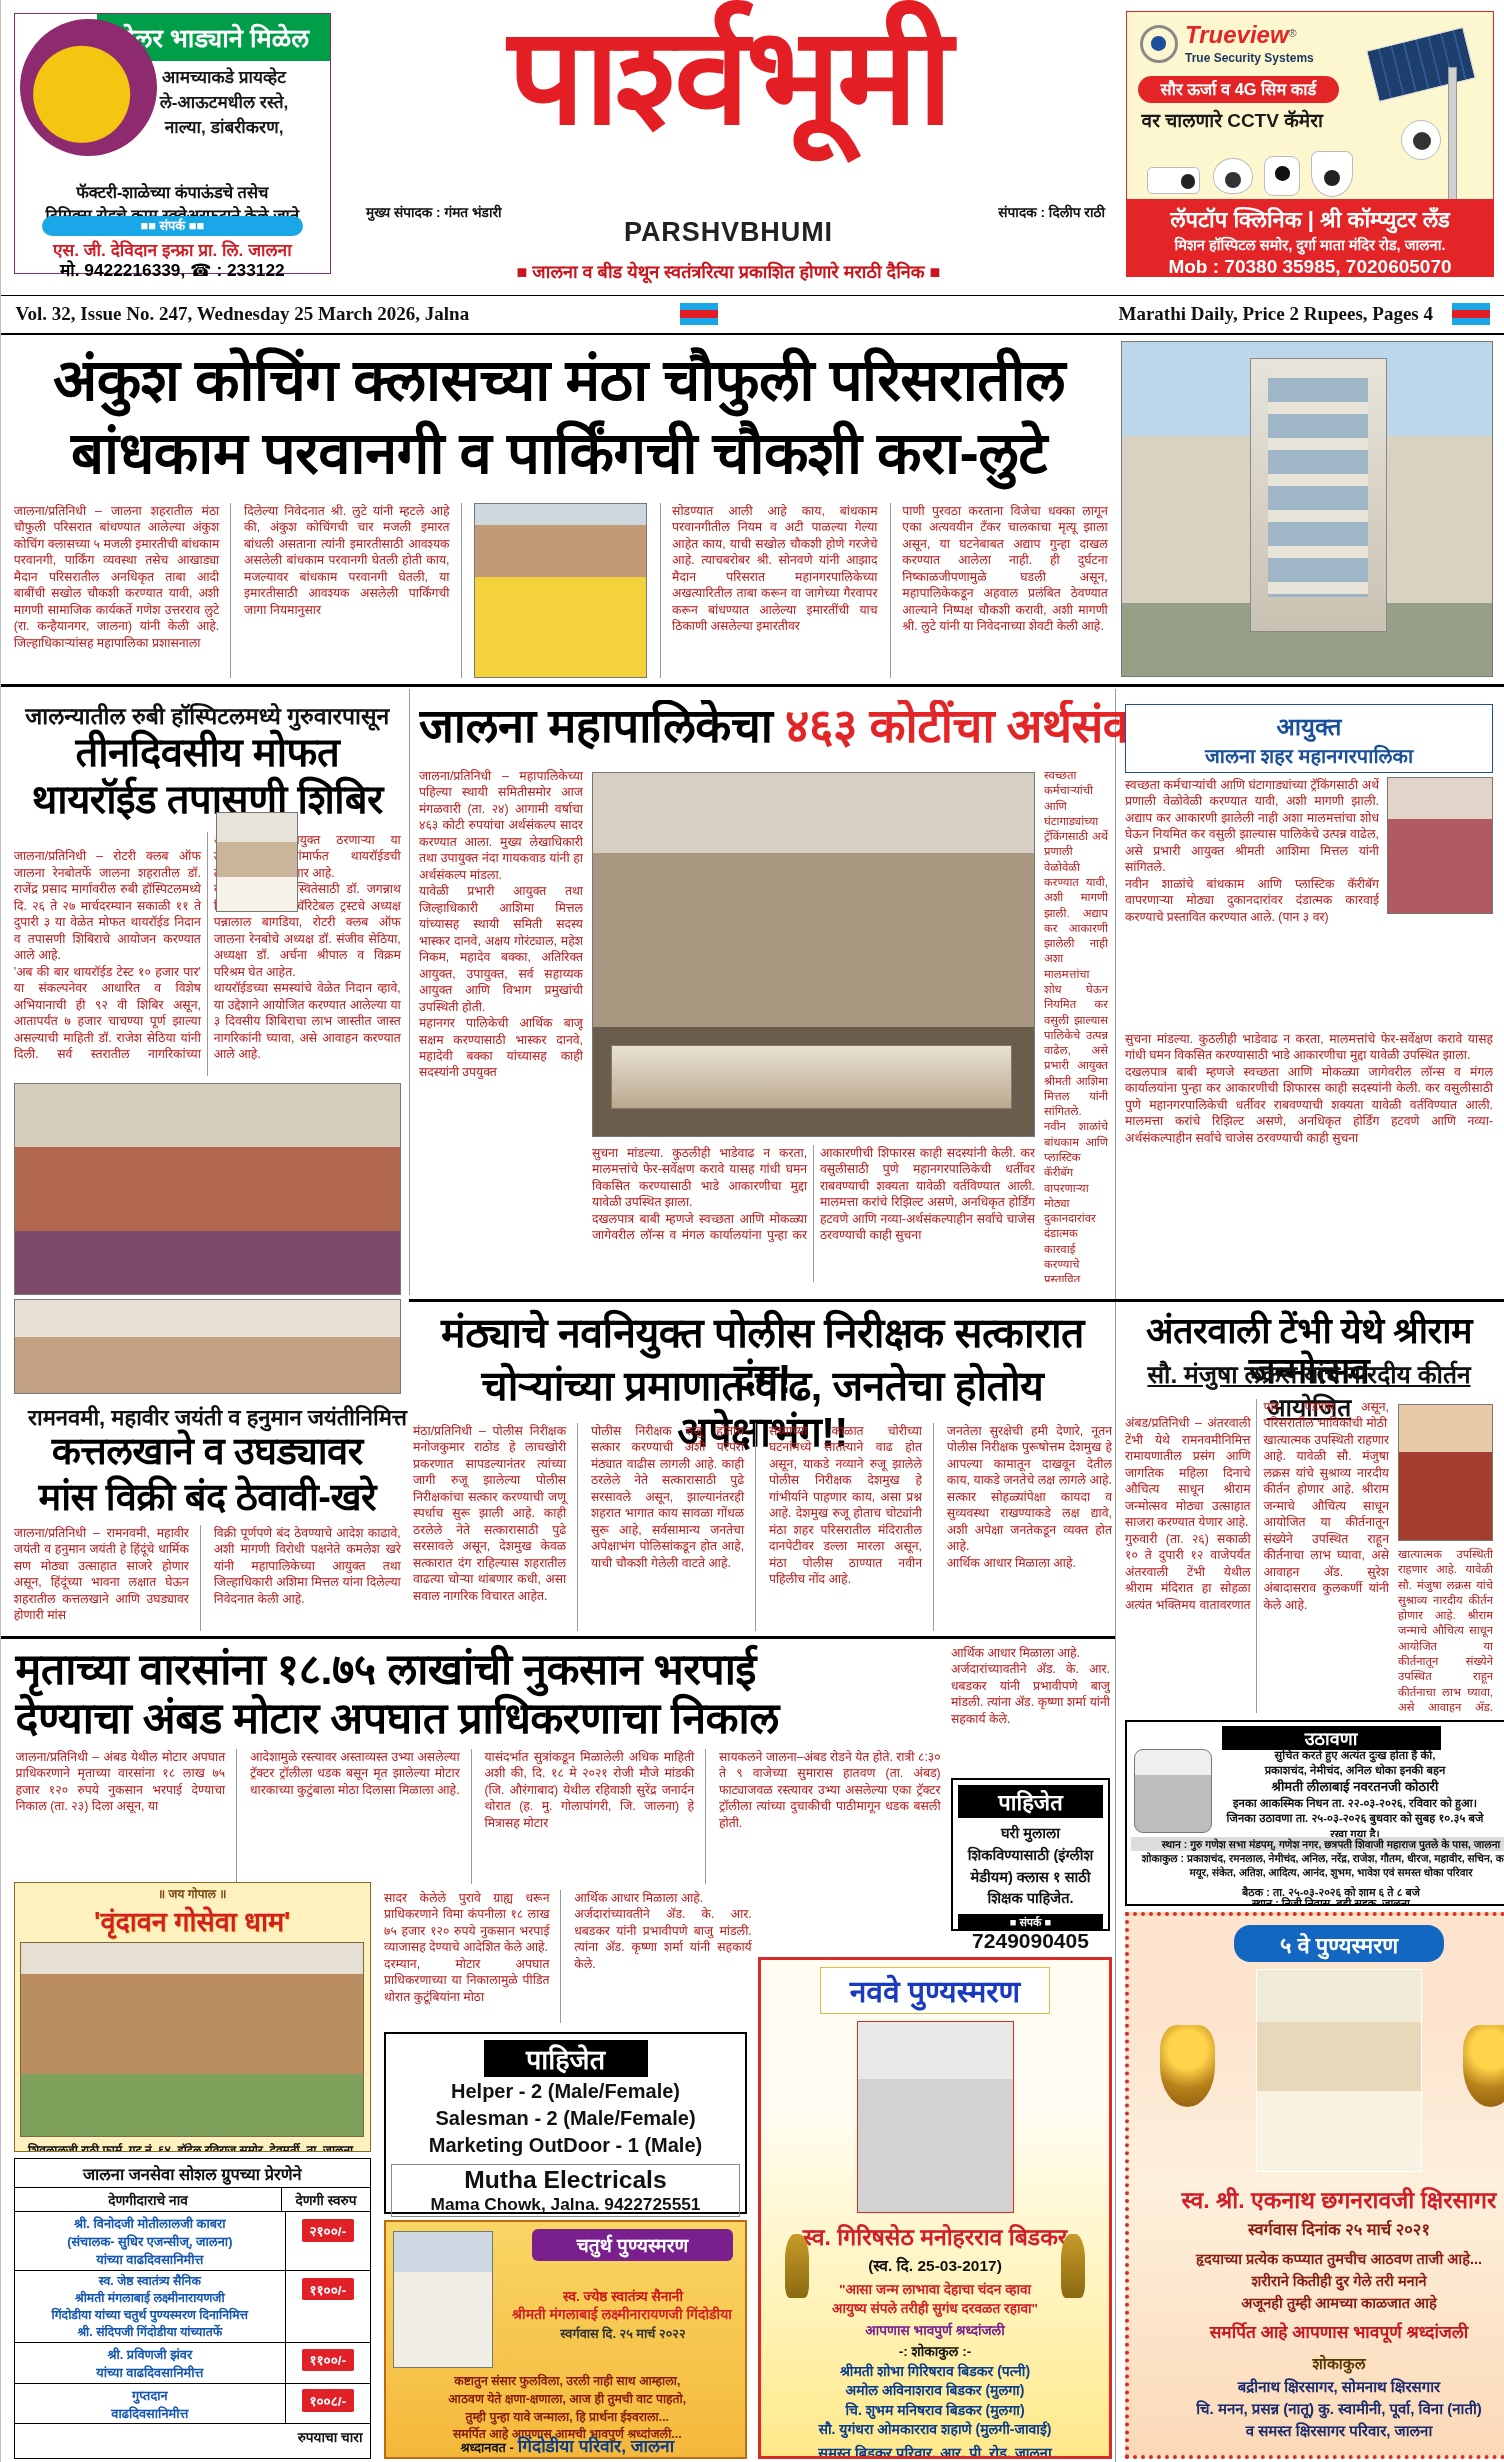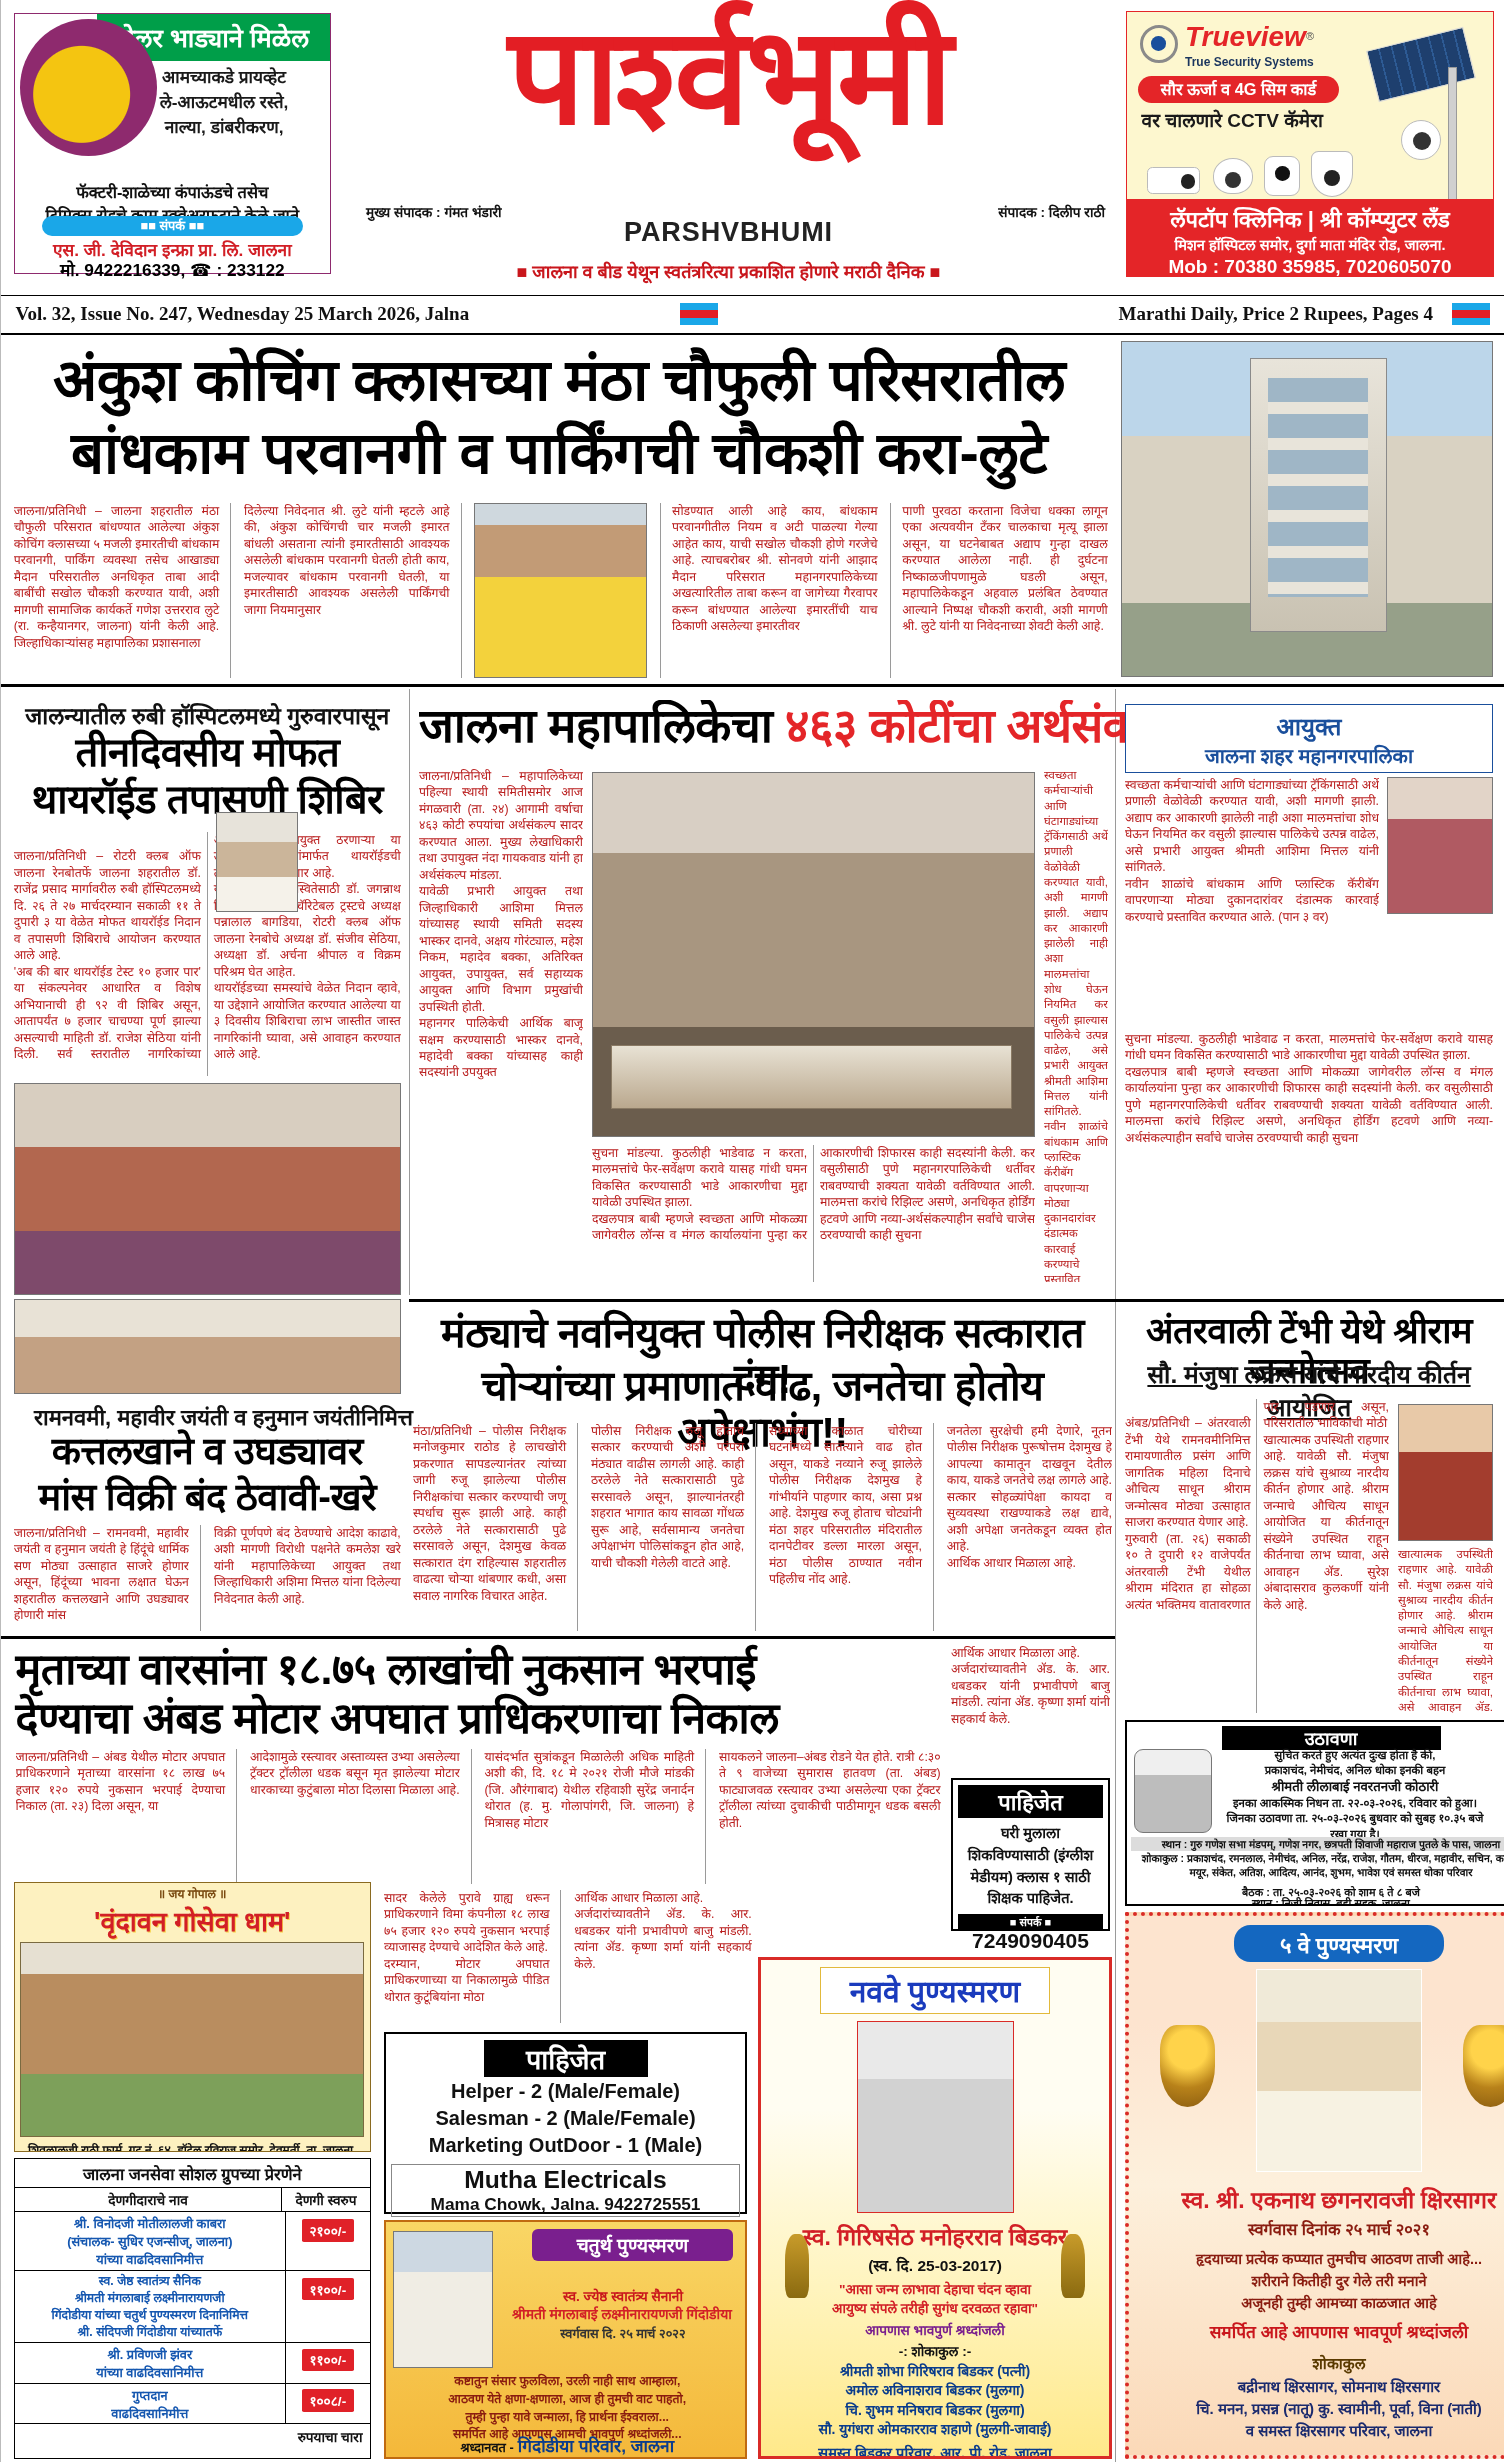--- a/index.html
+++ b/index.html
@@ -50,21 +50,21 @@
     <div class="abs" style="right:9px;top:202px;font-size:13.7px;font-weight:700;">संपादक : दिलीप राठी</div>
     <div class="abs center smallcaps" style="left:0;right:0;top:217px;font-size:27px;font-weight:900;color:#222;">PARSHVBHUMI</div>
     <div class="abs center" style="left:0;right:0;top:259px;font-size:18px;font-weight:900;color:#c9161c;">■ जालना व बीड येथून स्वतंत्ररित्या प्रकाशित होणारे मराठी दैनिक ■</div>
   </div>
 
   <div class="abs" style="left:1125px;top:11px;width:368px;height:266px;border:1.8px solid #e42528;background:#fdf7cf;overflow:hidden;">
     <div class="abs" style="left:12.8px;top:12.8px;width:38px;height:38px;border:3.6px solid #8a8a8a;border-radius:50%;">
       <div style="position:absolute;left:8.2px;top:8.2px;width:14.6px;height:14.6px;border-radius:50%;background:#1a4f9c;"></div>
     </div>
     <div class="abs" style="left:58px;top:9px;">
-      <span style="color:#e42528;font-weight:900;font-style:italic;font-size:28px;">Trueview</span><sup style="font-size:11px;color:#555;">®</sup>
+      <span style="color:#e42528;font-weight:900;font-style:italic;font-size:24px;">Trueview</span><sup style="font-size:11px;color:#555;">®</sup>
       <div style="font-size:12px;font-weight:800;color:#1a355e;margin-top:1.8px;">True Security Systems</div>
     </div>
     <div class="abs center" style="left:11px;top:64px;width:201px;height:27px;background:#e42528;color:#fff;font-weight:900;font-size:16.4px;border-radius:13.7px;line-height:27px;">
       <span>सौर ऊर्जा व 4G सिम कार्ड</span>
     </div>
     <div class="abs" style="left:14.6px;top:95px;font-weight:900;font-size:19px;color:#1a1a1a;">वर चालणारे CCTV कॅमेरा</div>
 
     <div class="abs" style="left:244px;top:25.5px;width:100px;height:53px;background:repeating-linear-gradient(90deg,#1e3f6e 0 11px,#2d5a94 11px 12.8px);transform:rotate(-14deg);border:1.8px solid #d8d8d8;"></div>
     <div class="abs" style="left:321px;top:55px;width:9px;height:137px;background:#d0d0d0;border:0.9px solid #9a9a9a;"></div>
     <div class="abs" style="left:274px;top:108px;width:40px;height:40px;background:#fff;border:0.9px solid #bbb;border-radius:50%;">
@@ -158,21 +158,21 @@
   <div class="abs hl center" style="left:412px;top:1364px;width:699px;font-size:41px;">चोऱ्यांच्या प्रमाणात वाढ, जनतेचा होतोय अपेक्षाभंग!!</div>
   <div class="abs" style="left:412px;top:1423px;width:699px;height:208px;display:grid;grid-template-columns:1fr 1fr 1fr 1fr;gap:0 12.8px;">
     <div class="news prl" style="border-right:0.9px solid #9a9a9a;padding-right:11px;overflow:hidden;">मंठा/प्रतिनिधी – पोलीस निरीक्षक मनोजकुमार राठोड हे लाचखोरी प्रकरणात सापडल्यानंतर त्यांच्या जागी रुजू झालेल्या पोलीस निरीक्षकांचा सत्कार करण्याची जणू स्पर्धाच सुरू झाली आहे. काही ठरलेले नेते सत्कारासाठी पुढे सरसावले असून, देशमुख केवळ सत्कारात दंग राहिल्यास शहरातील वाढत्या चोऱ्या थांबणार कधी, असा सवाल नागरिक विचारत आहेत.</div>
     <div class="news prl" style="border-right:0.9px solid #9a9a9a;padding-right:11px;overflow:hidden;">पोलीस निरीक्षक रुजू होताच सत्कार करण्याची अशी परंपरा मंठ्यात वाढीस लागली आहे. काही ठरलेले नेते सत्कारासाठी पुढे सरसावले असून, झाल्यानंतरही शहरात भागात काय सावळा गोंधळ सुरू आहे, सर्वसामान्य जनतेचा अपेक्षाभंग पोलिसांकडून होत आहे, याची चौकशी गेलेली वाटते आहे.</div>
     <div class="news prl" style="border-right:0.9px solid #9a9a9a;padding-right:11px;overflow:hidden;">सध्याच्या काळात चोरीच्या घटनांमध्ये सातत्याने वाढ होत असून, याकडे नव्याने रुजू झालेले पोलीस निरीक्षक देशमुख हे गांभीर्याने पाहणार काय, असा प्रश्न आहे. देशमुख रुजू होताच चोट्यांनी मंठा शहर परिसरातील मंदिरातील दानपेटीवर डल्ला मारला असून, मंठा पोलीस ठाण्यात नवीन पहिलीच नोंद आहे.</div>
     <div class="news prl" style="overflow:hidden;">जनतेला सुरक्षेची हमी देणारे, नूतन पोलीस निरीक्षक पुरूषोत्तम देशमुख हे आपल्या कामातून दाखवून देतील काय, याकडे जनतेचे लक्ष लागले आहे. सत्कार सोहळ्यांपेक्षा कायदा व सुव्यवस्था राखण्याकडे लक्ष द्यावे, अशी अपेक्षा जनतेकडून व्यक्त होत आहे.
 आर्थिक आधार मिळाला आहे.</div>
   </div>
 
   <div class="abs ph" style="left:12.8px;top:1299px;width:387px;height:95px;background:linear-gradient(180deg,#e8e2d6 0 40%,#c3a183 40% 100%);"></div>
-  <div class="abs center" style="left:29px;top:1401px;width:387px;font-size:22px;font-weight:900;">रामनवमी, महावीर जयंती व हनुमान जयंतीनिमित्त</div>
+  <div class="abs center" style="left:23px;top:1401px;width:387px;font-size:22px;font-weight:900;">रामनवमी, महावीर जयंती व हनुमान जयंतीनिमित्त</div>
   <div class="abs hl center" style="left:12.8px;top:1430px;width:387px;font-size:38px;">कत्तलखाने व उघड्यावर</div>
   <div class="abs hl center" style="left:12.8px;top:1476px;width:387px;font-size:38px;">मांस विक्री बंद ठेवावी-खरे</div>
   <div class="abs" style="left:12.8px;top:1525px;width:387px;height:106px;display:grid;grid-template-columns:1fr 1fr;gap:0 12.8px;">
     <div class="news" style="border-right:0.9px solid #9a9a9a;padding-right:11px;overflow:hidden;">जालना/प्रतिनिधी – रामनवमी, महावीर जयंती व हनुमान जयंती हे हिंदूंचे धार्मिक सण मोठ्या उत्साहात साजरे होणार असून, हिंदूंच्या भावना लक्षात घेऊन शहरातील कत्तलखाने आणि उघड्यावर होणारी मांस</div>
     <div class="news" style="overflow:hidden;">विक्री पूर्णपणे बंद ठेवण्याचे आदेश काढावे, अशी मागणी विरोधी पक्षनेते कमलेश खरे यांनी महापालिकेच्या आयुक्त तथा जिल्हाधिकारी अशिमा मित्तल यांना दिलेल्या निवेदनात केली आहे.</div>
   </div>
 
   <div class="abs hl center" style="left:1124px;top:1311px;width:368px;font-size:36px;">अंतरवाली टेंभी येथे श्रीराम जन्मोत्सव</div>
   <div class="abs center" style="left:1124px;top:1357px;width:368px;font-size:24.6px;font-weight:900;text-decoration:underline;">सौ. मंजुषा लक्रस यांचे नारदीय कीर्तन आयोजित</div>
   <div class="abs ph" style="left:1397px;top:1404px;width:95px;height:137px;background:linear-gradient(180deg,#e8c9a8 0 35%,#a33d2e 35% 100%);"></div>

